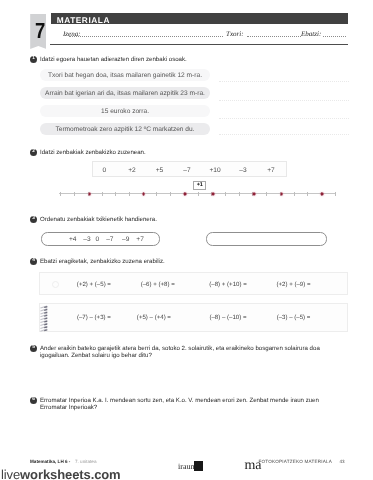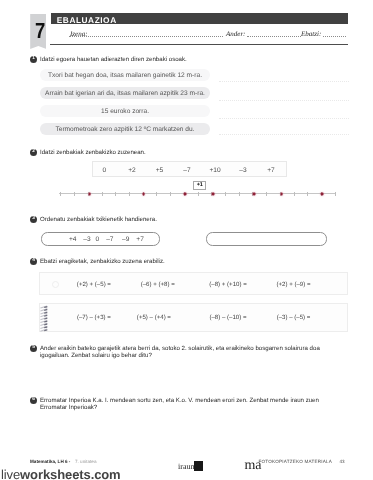--- a/index.html
+++ b/index.html
@@ -58,26 +58,26 @@
 </head>
 <body>
 
 <div class="page">
 
   <div class="bookmark"></div>
   <div class="bookmark-num">
       <span>7</span>
     </div>
   <div class="titlebar">
-    <span>EBALUAZIOA</span>
+    <span>MATERIALA</span>
   </div>
   <div class="fieldrow">
-    <span class="flabel" style="left:19px;top:4.2px;">Izena:</span>
+    <span class="flabel" style="left:12px;top:4.2px;">Izena:</span>
     <span class="dots" style="left:18px;top:9px;width:154px;"></span>
-    <span class="flabel" style="left:175px;top:4.2px;">Ander:</span>
+    <span class="flabel" style="left:175px;top:4.2px;">Txori:</span>
     <span class="dots" style="left:196px;top:9px;width:54px;"></span>
     <span class="flabel" style="left:250px;top:4.2px;">Ebatzi:</span>
     <span class="dots" style="left:272px;top:9px;width:23px;"></span>
   </div>
   <div class="hr-thick"></div>
 
   <div class="qnum" style="left:29.8px;top:55.8px;">1</div>
   <div class="qtext" style="left:40px;top:55.8px;">Idatzi egoera hauetan adierazten diren zenbaki osoak.</div>
 
   <div class="stmt stmt-a" style="left:40px;top:69px;width:170px;">

